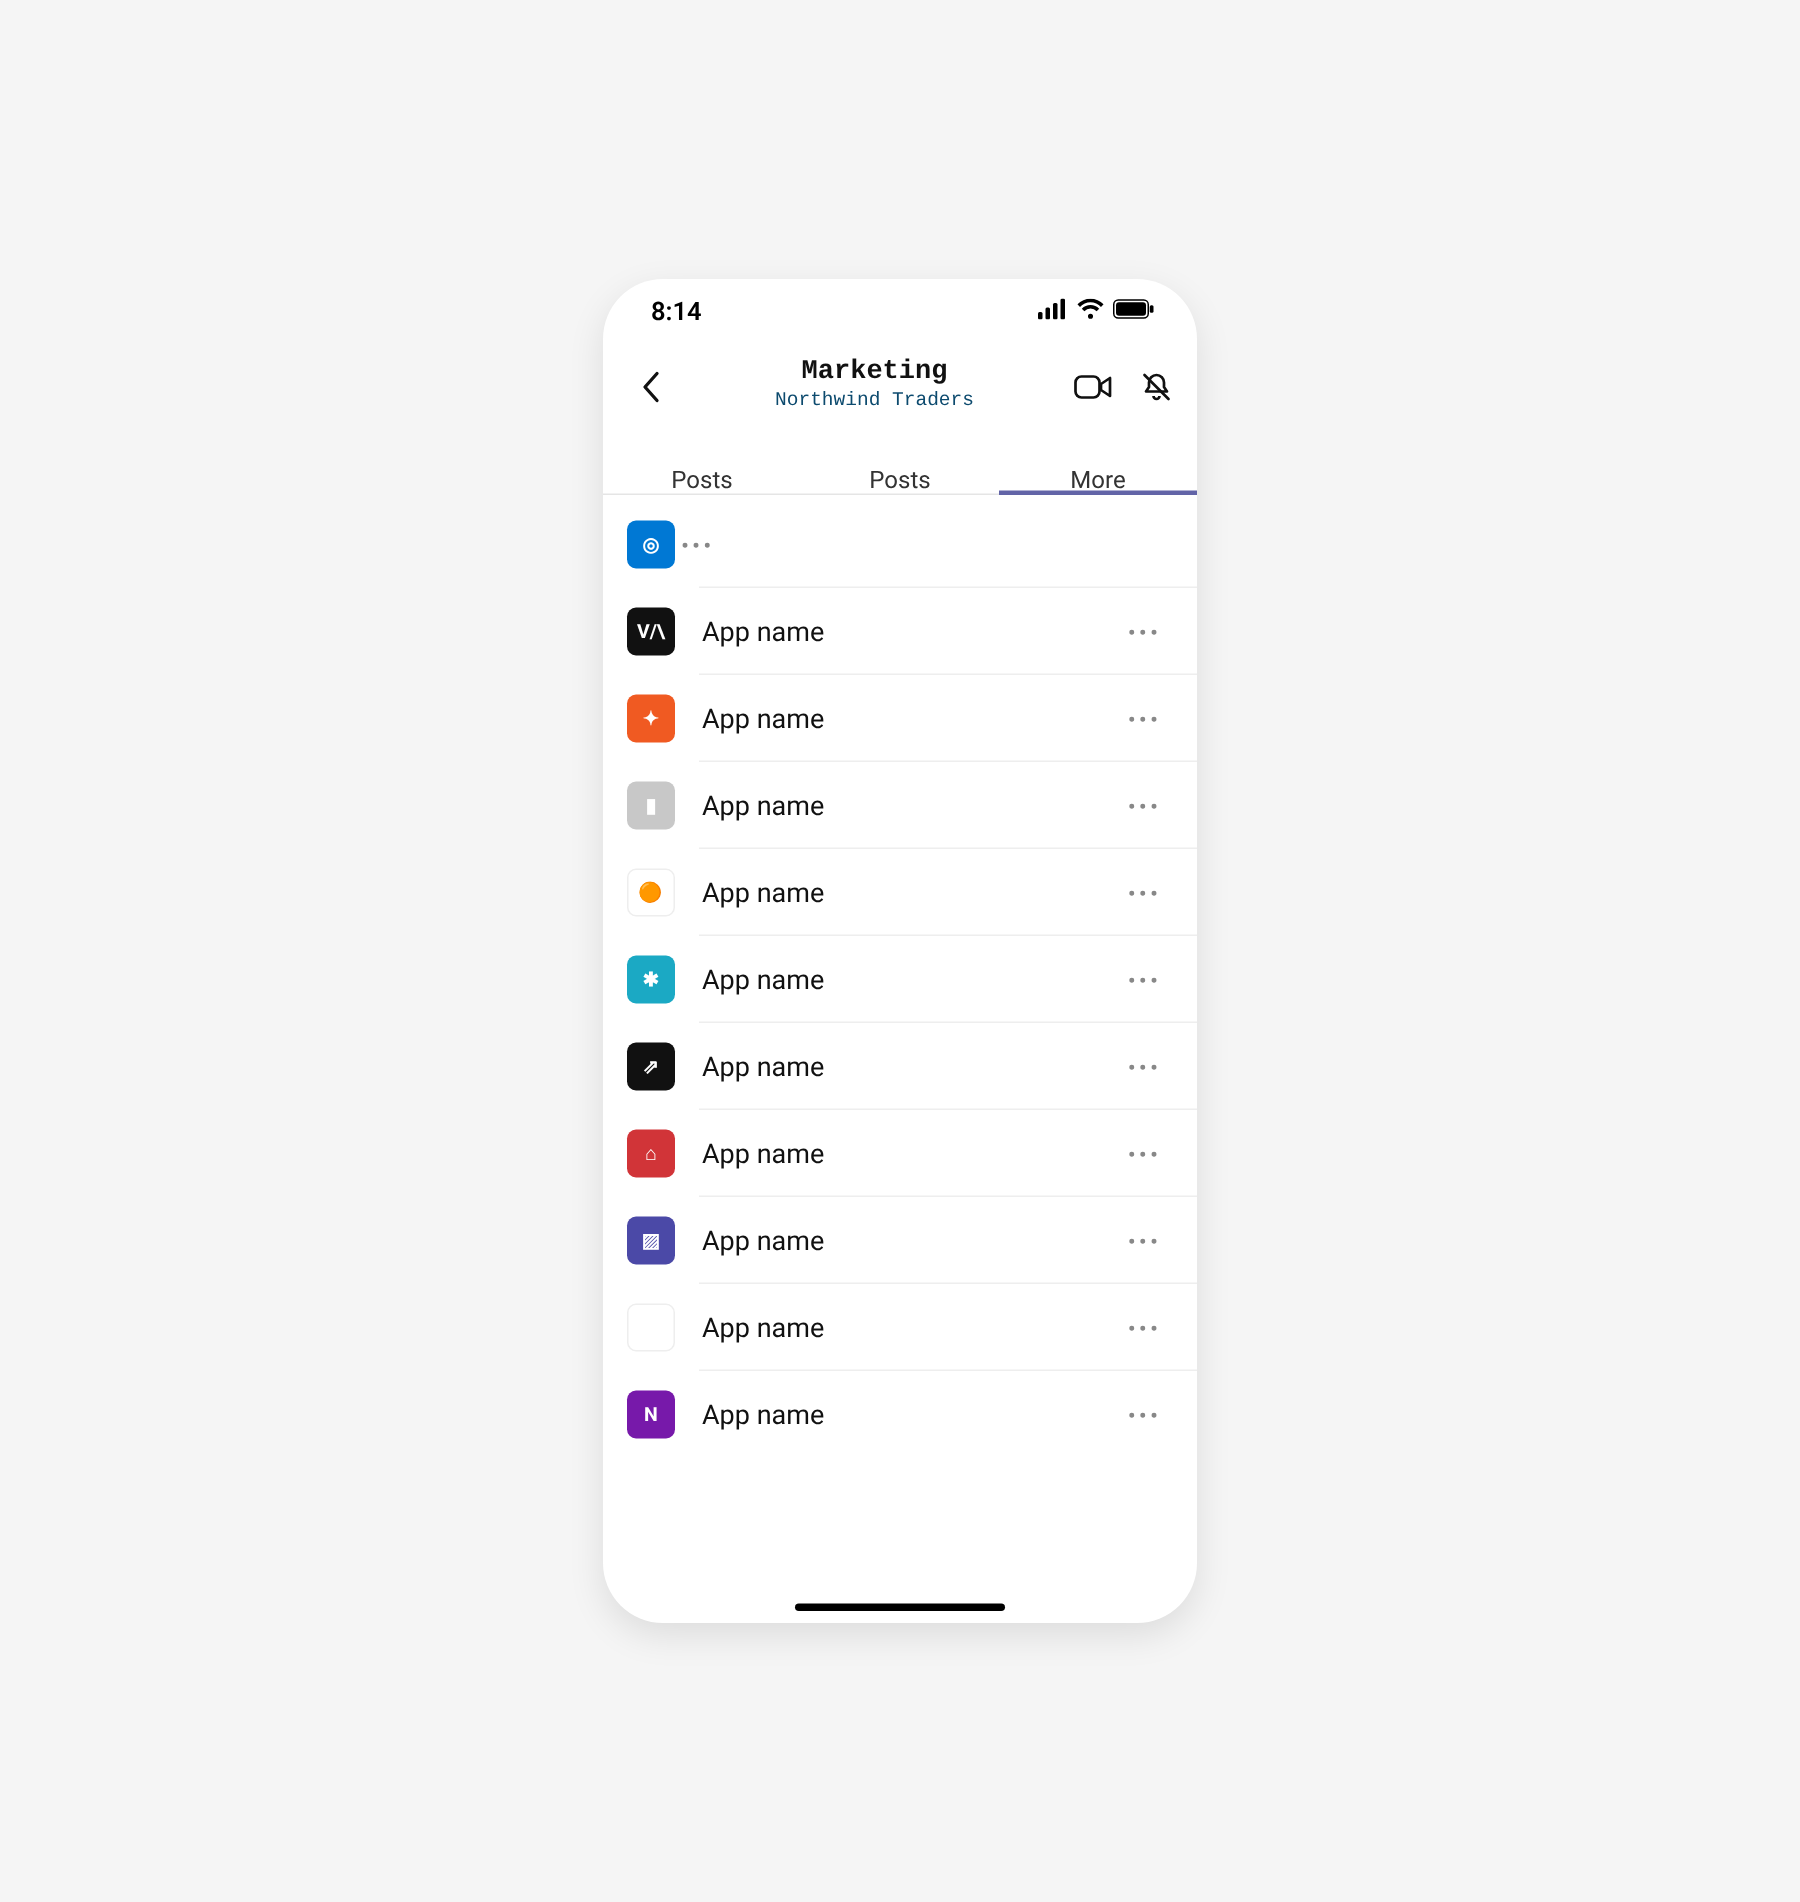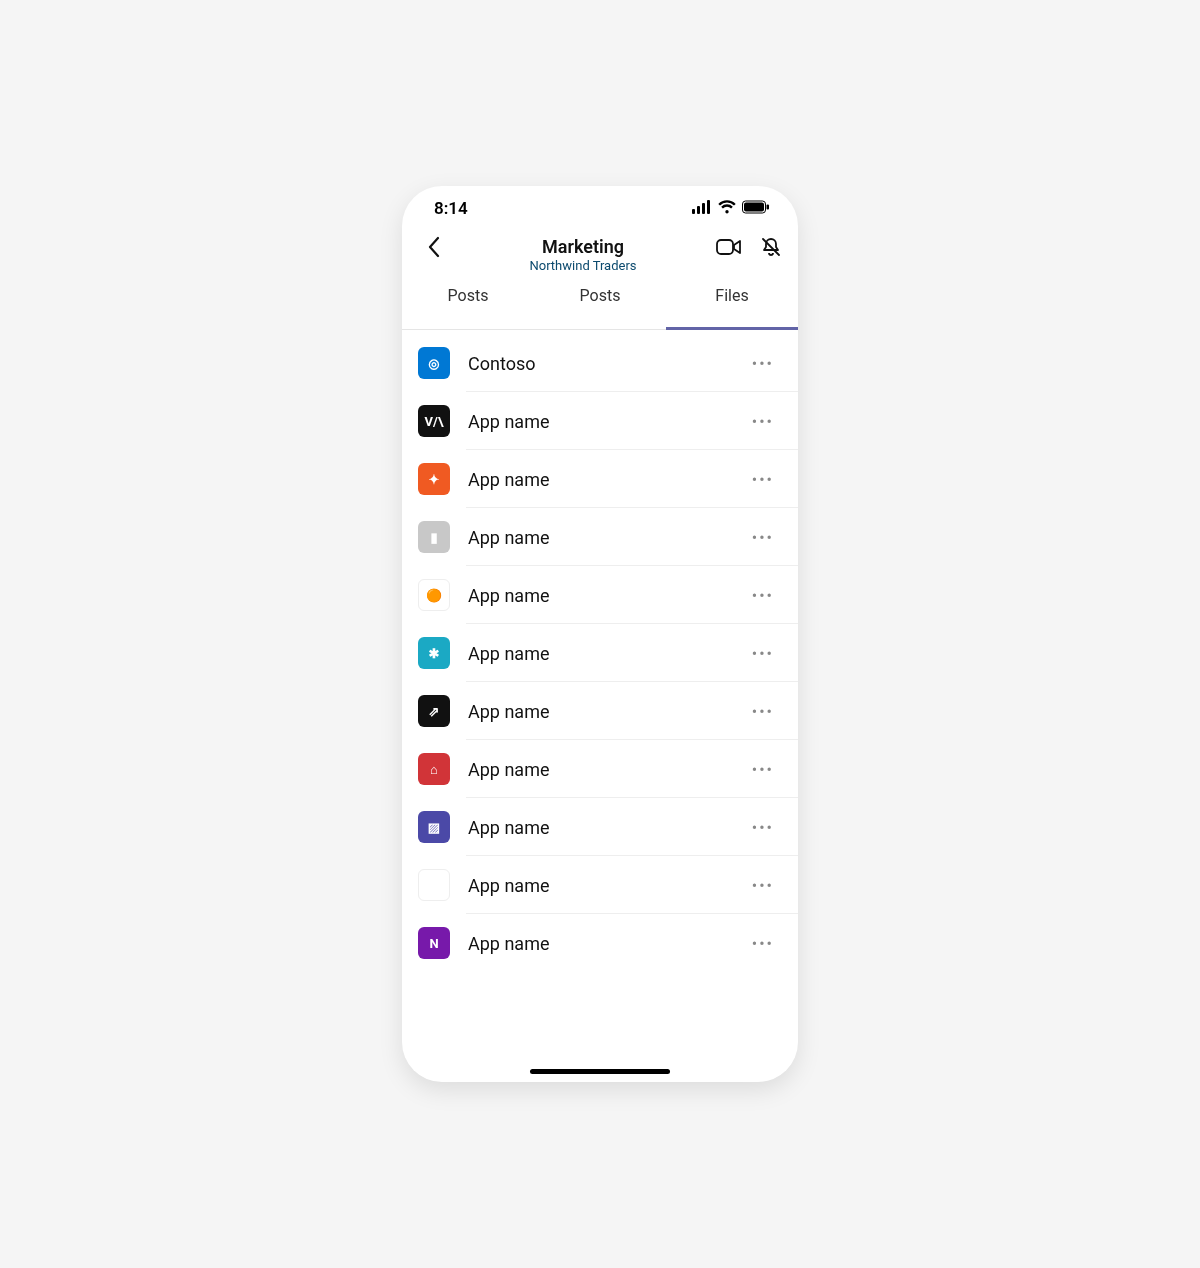--- a/index.html
+++ b/index.html
@@ -32,24 +32,25 @@
       font-weight: 600;
       font-size: 17px;
     }
     .status-right {
       display: flex;
       align-items: center;
       gap: 6px;
     }
     .header {
       display: flex;
-      align-items: flex-start;
+      align-items: flex-end;
       padding: 6px 16px 12px 16px;
       position: relative;
       height: 56px;
+      font-family: Liberation Mono, monospace;
     }
     .back-btn {
       width: 32px;
       display: flex;
       align-items: center;
       justify-content: flex-start;
     }
     .header-center {
       flex: 1;
       text-align: center;
@@ -75,21 +76,21 @@
       justify-content: center;
     }
     .tabs {
       display: flex;
       border-bottom: 1px solid #e5e5e5;
       height: 44px;
     }
     .tab {
       flex: 1;
       display: flex;
-      align-items: flex-start;
+      align-items: flex-end;
       justify-content: center;
       font-size: 16px;
       color: #333;
       position: relative;
     }
     .tab.active::after {
       content: "";
       position: absolute;
       left: 0; right: 0; bottom: -1px;
       height: 3px;
@@ -227,28 +228,27 @@
   </div>
 
   <div class="tabs">
     <div class="tab">
       <span>Posts</span>
     </div>
     <div class="tab">
       <span>Posts</span>
     </div>
     <div class="tab active">
-      <span>Files</span>
+      <span>More</span>
     </div>
   </div>
 
   <div class="list" id="app-list">
       <div class="row">
         <div class="app-icon ic0" style="font-size: 13px;">◎</div>
-        <div class="app-label">Contoso</div>
         <div class="row-more"><span>•••</span></div>
       </div>
       <div class="row">
         <div class="app-icon ic1" style="font-size: 13px;">V/\</div>
         <div class="app-label">App name</div>
         <div class="row-more"><span>•••</span></div>
       </div>
       <div class="row">
         <div class="app-icon ic2" style="font-size: 13px;">✦</div>
         <div class="app-label">App name</div>

